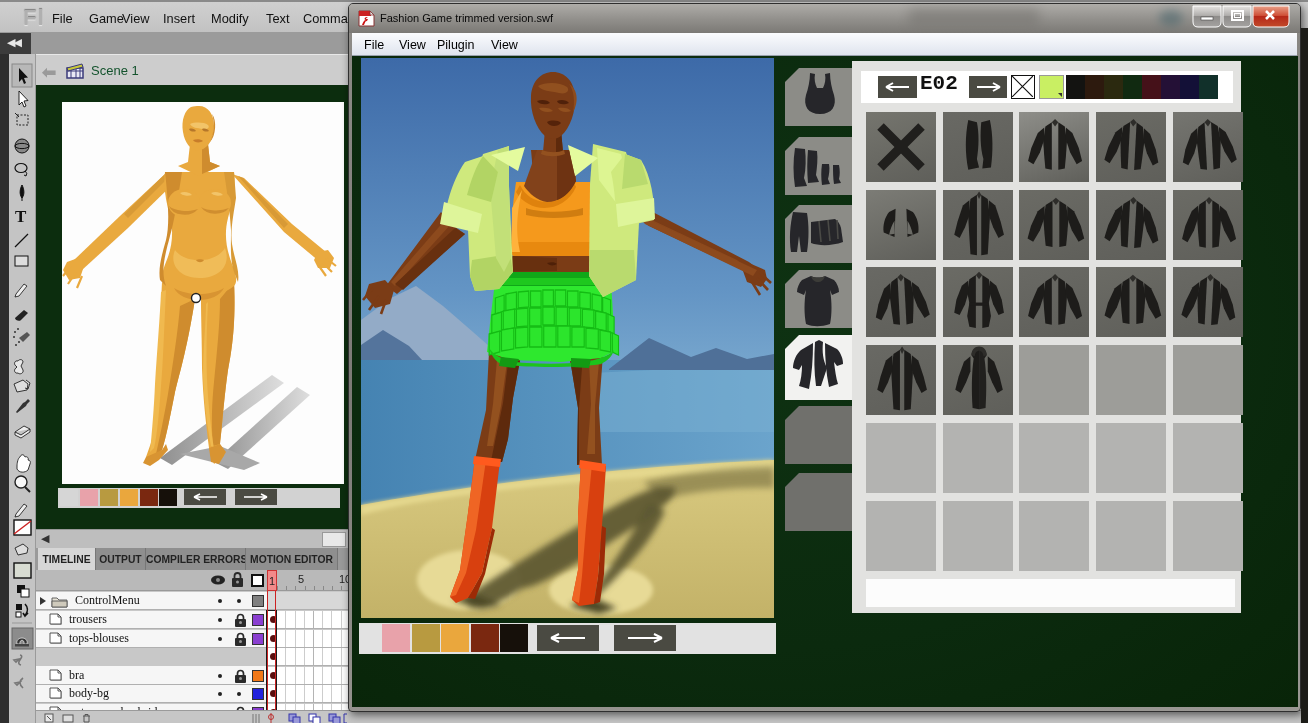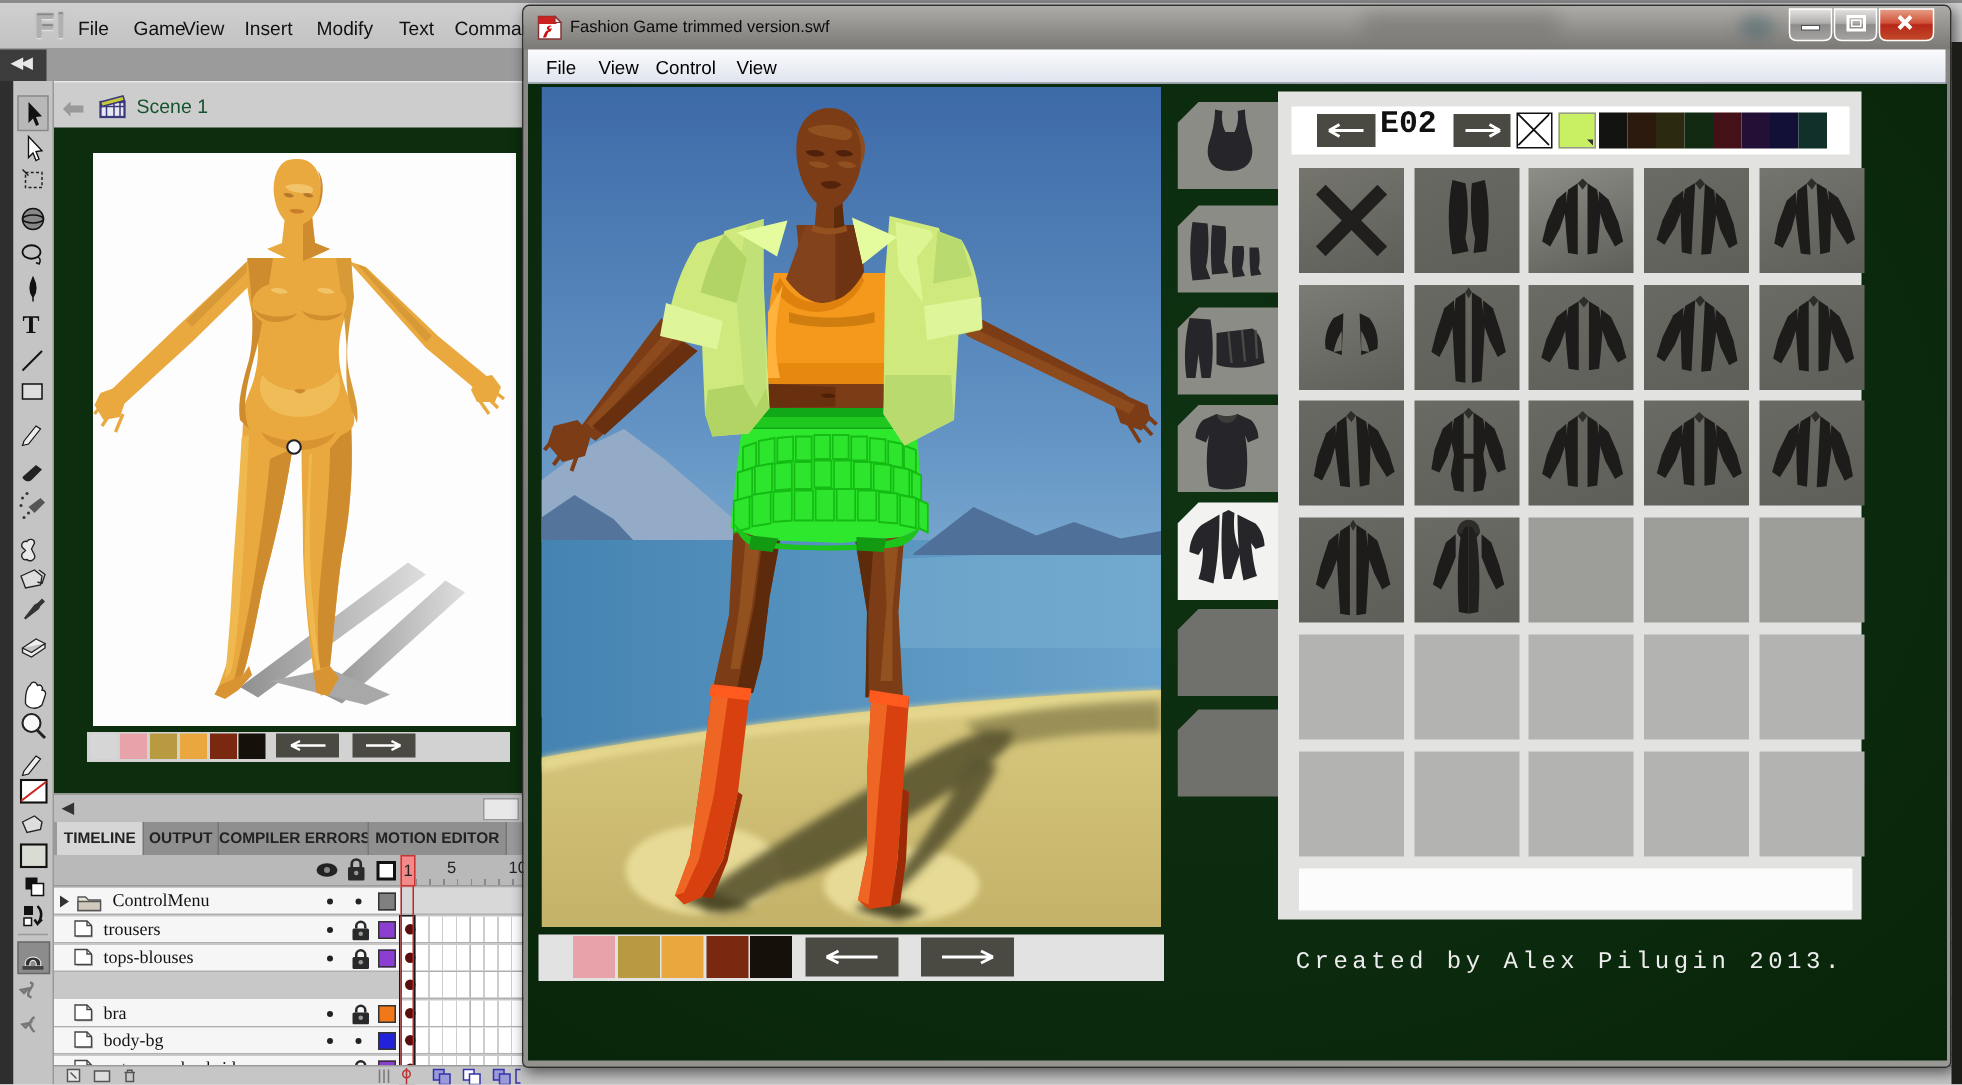--- a/index.html
+++ b/index.html
@@ -422,21 +422,21 @@
         <path d="M0,0 h36 v16 q0,5 -5,5 h-26 q-5,0 -5,-5 z" fill="url(#closg)" stroke="#fff" stroke-width="1" transform="translate(61,1)"></path>
         <rect x="9" y="12" width="12" height="3" fill="#fff" stroke="#444" stroke-width="0.6"></rect>
         <rect x="40" y="6" width="11" height="9" fill="none" stroke="#fff" stroke-width="2"></rect>
         <rect x="42.5" y="8.5" width="6" height="4" fill="none" stroke="#fff" stroke-width="1"></rect>
         <path d="M74,6 l8,8 m0,-8 l-8,8" stroke="#fff" stroke-width="2.6"></path>
       </svg>
     </div>
     <div id="pmenubar">
       <span style="left:12px">File</span>
       <span style="left:47px">View</span>
-      <span style="left:85px">Control</span>
+      <span style="left:85px">Pilugin</span>
       <span style="left:139px">View</span>
     </div>
     <div id="wcontent">
       <div id="scene" style="position:absolute;left:9px;top:2px;width:413px;height:560px;">
 <svg width="413" height="560" viewBox="0 0 413 560">
 <defs>
 <linearGradient id="sky" x1="0" y1="0" x2="0" y2="1">
  <stop offset="0" stop-color="#3d6aa8"></stop>
                 <stop offset="0.55" stop-color="#6394c4"></stop>
                 <stop offset="1" stop-color="#92bfda"></stop>
@@ -776,17 +776,16 @@
             <div class="tile" style="left:244.1px;top:361.8px;background:#b3b3b1"></div>
             <div class="tile" style="left:320.8px;top:361.8px;background:#b3b3b1"></div>
             <div class="tile" style="left:14px;top:439.5px;background:#b3b3b1"></div>
             <div class="tile" style="left:90.7px;top:439.5px;background:#b3b3b1"></div>
             <div class="tile" style="left:167.4px;top:439.5px;background:#b3b3b1"></div>
             <div class="tile" style="left:244.1px;top:439.5px;background:#b3b3b1"></div>
             <div class="tile" style="left:320.8px;top:439.5px;background:#b3b3b1"></div>
           </div>
         <div style="position:absolute;left:14px;top:518px;width:369px;height:28px;background:#fcfcfc;"></div>
       </div>
-      <div id="createdby">Created by Alex Pilugin 2013.</div>
     </div>
   </div>
   <div id="rsliver" class="abs"></div>
 </div>
 
 </body></html>

